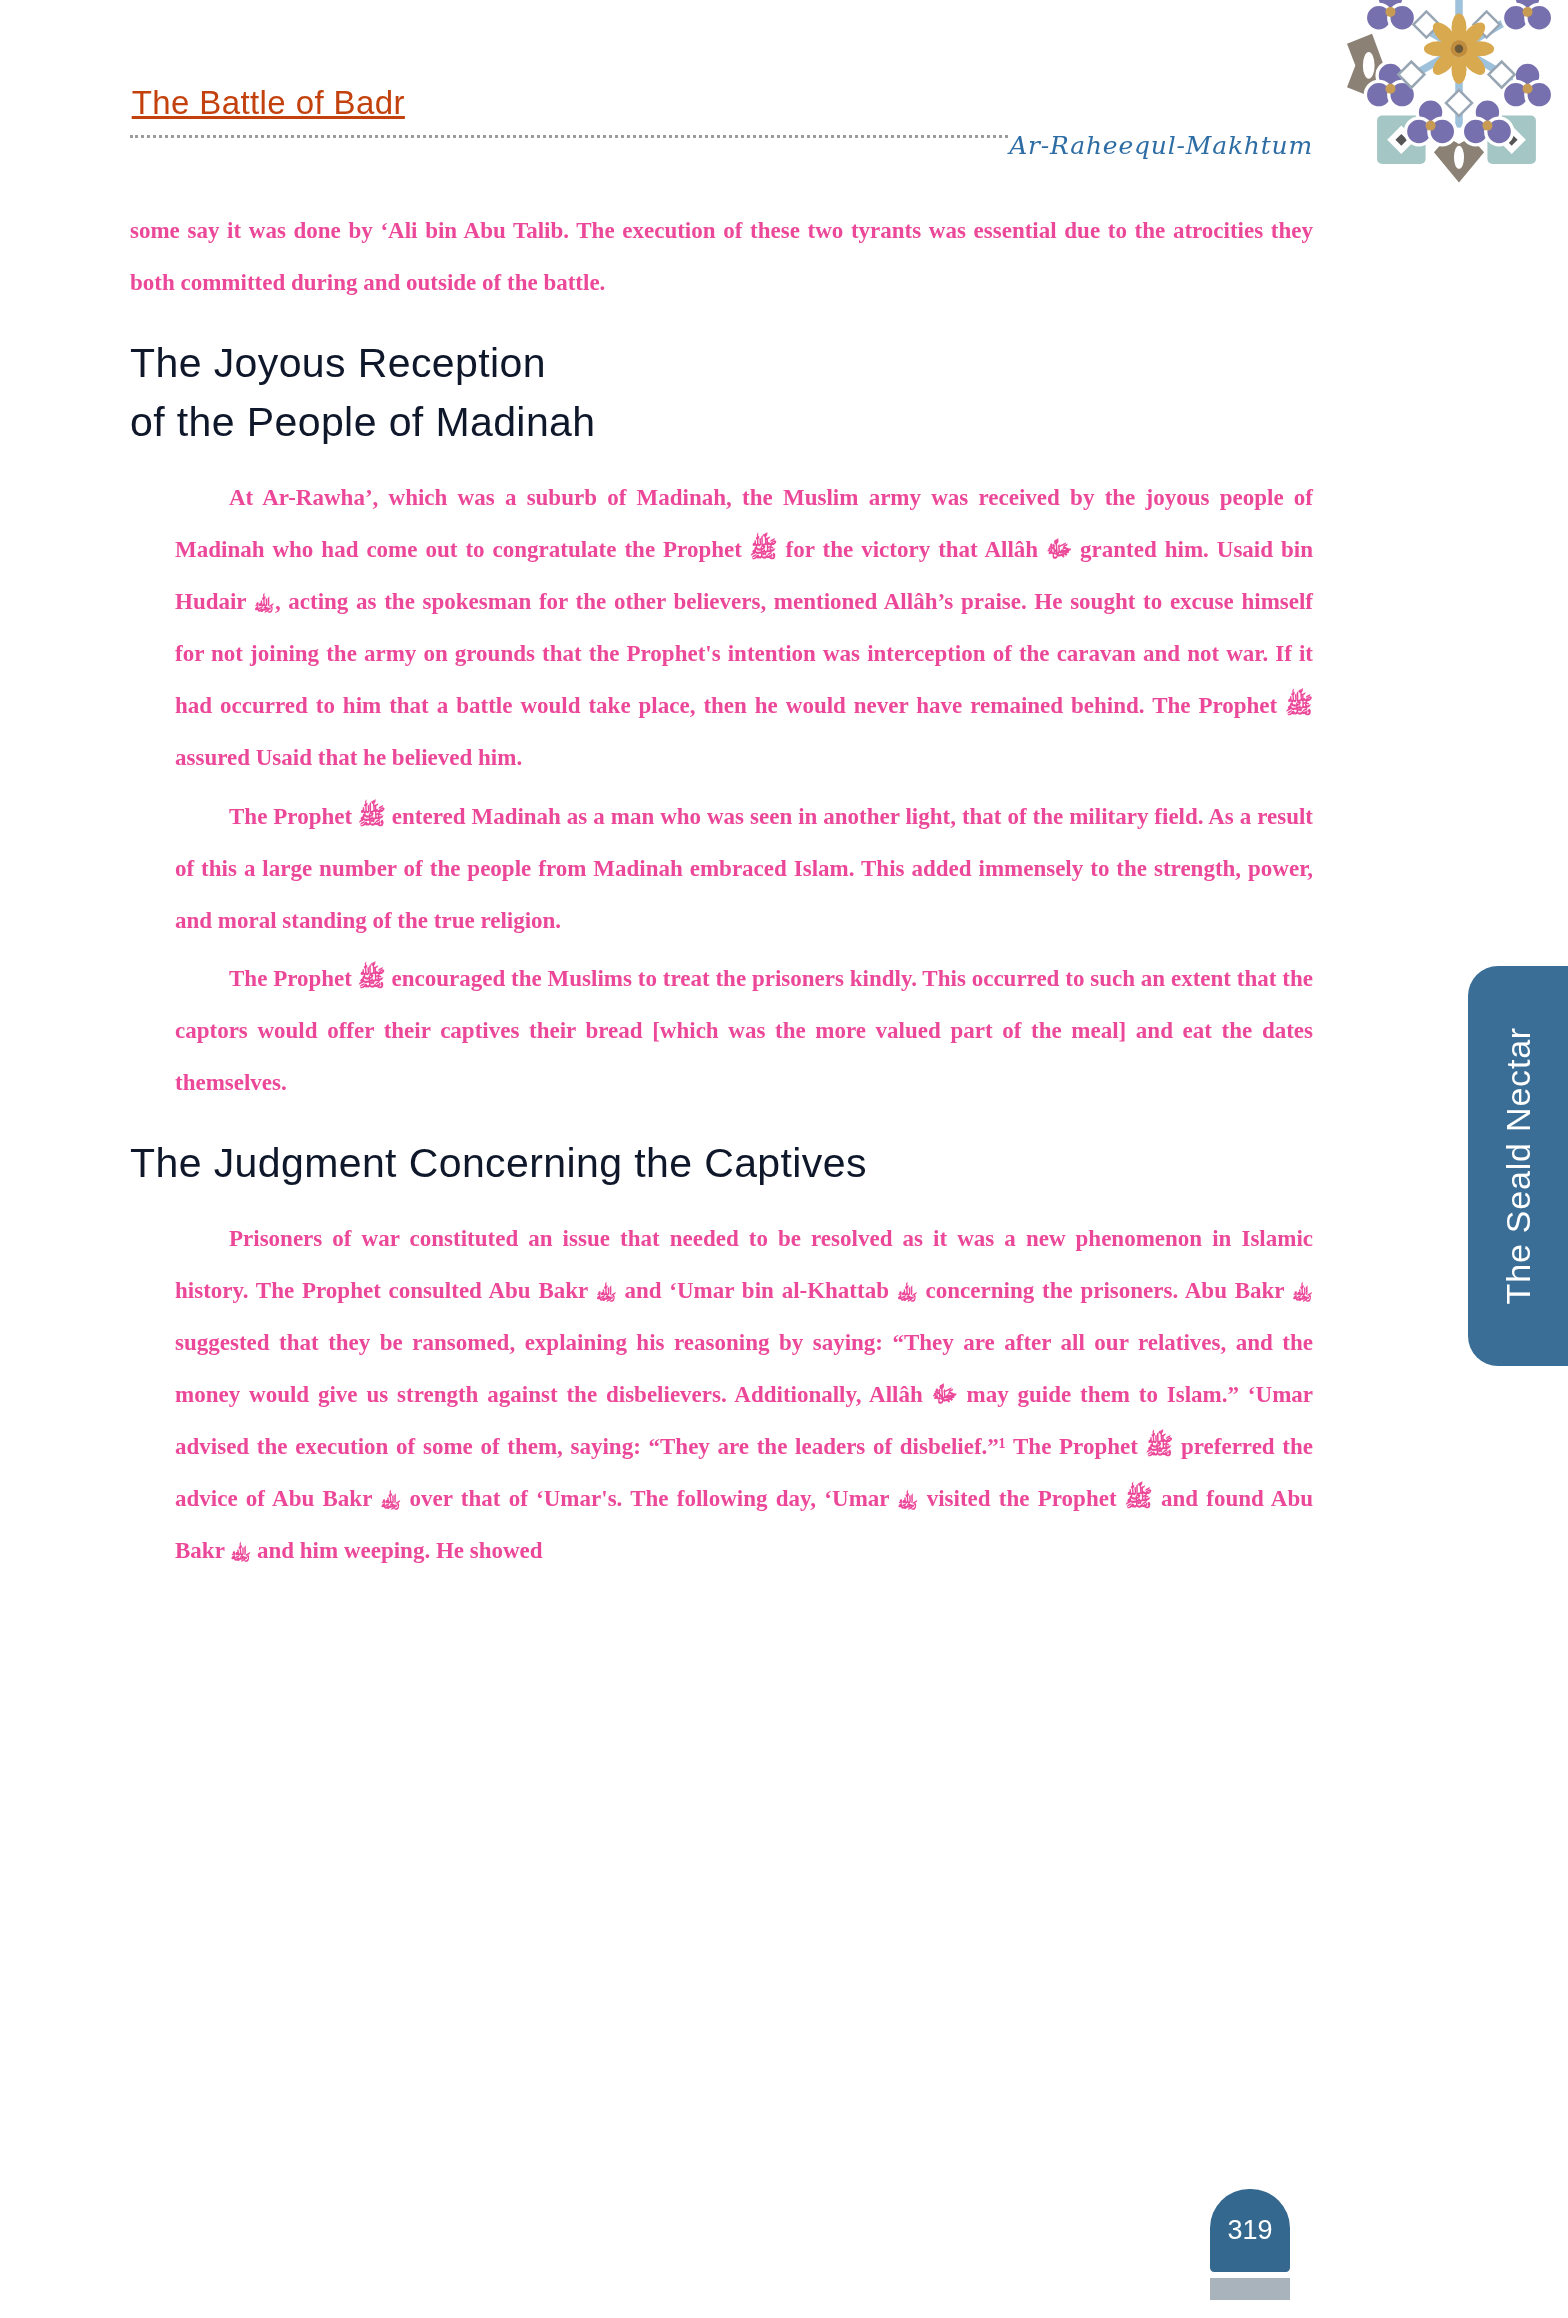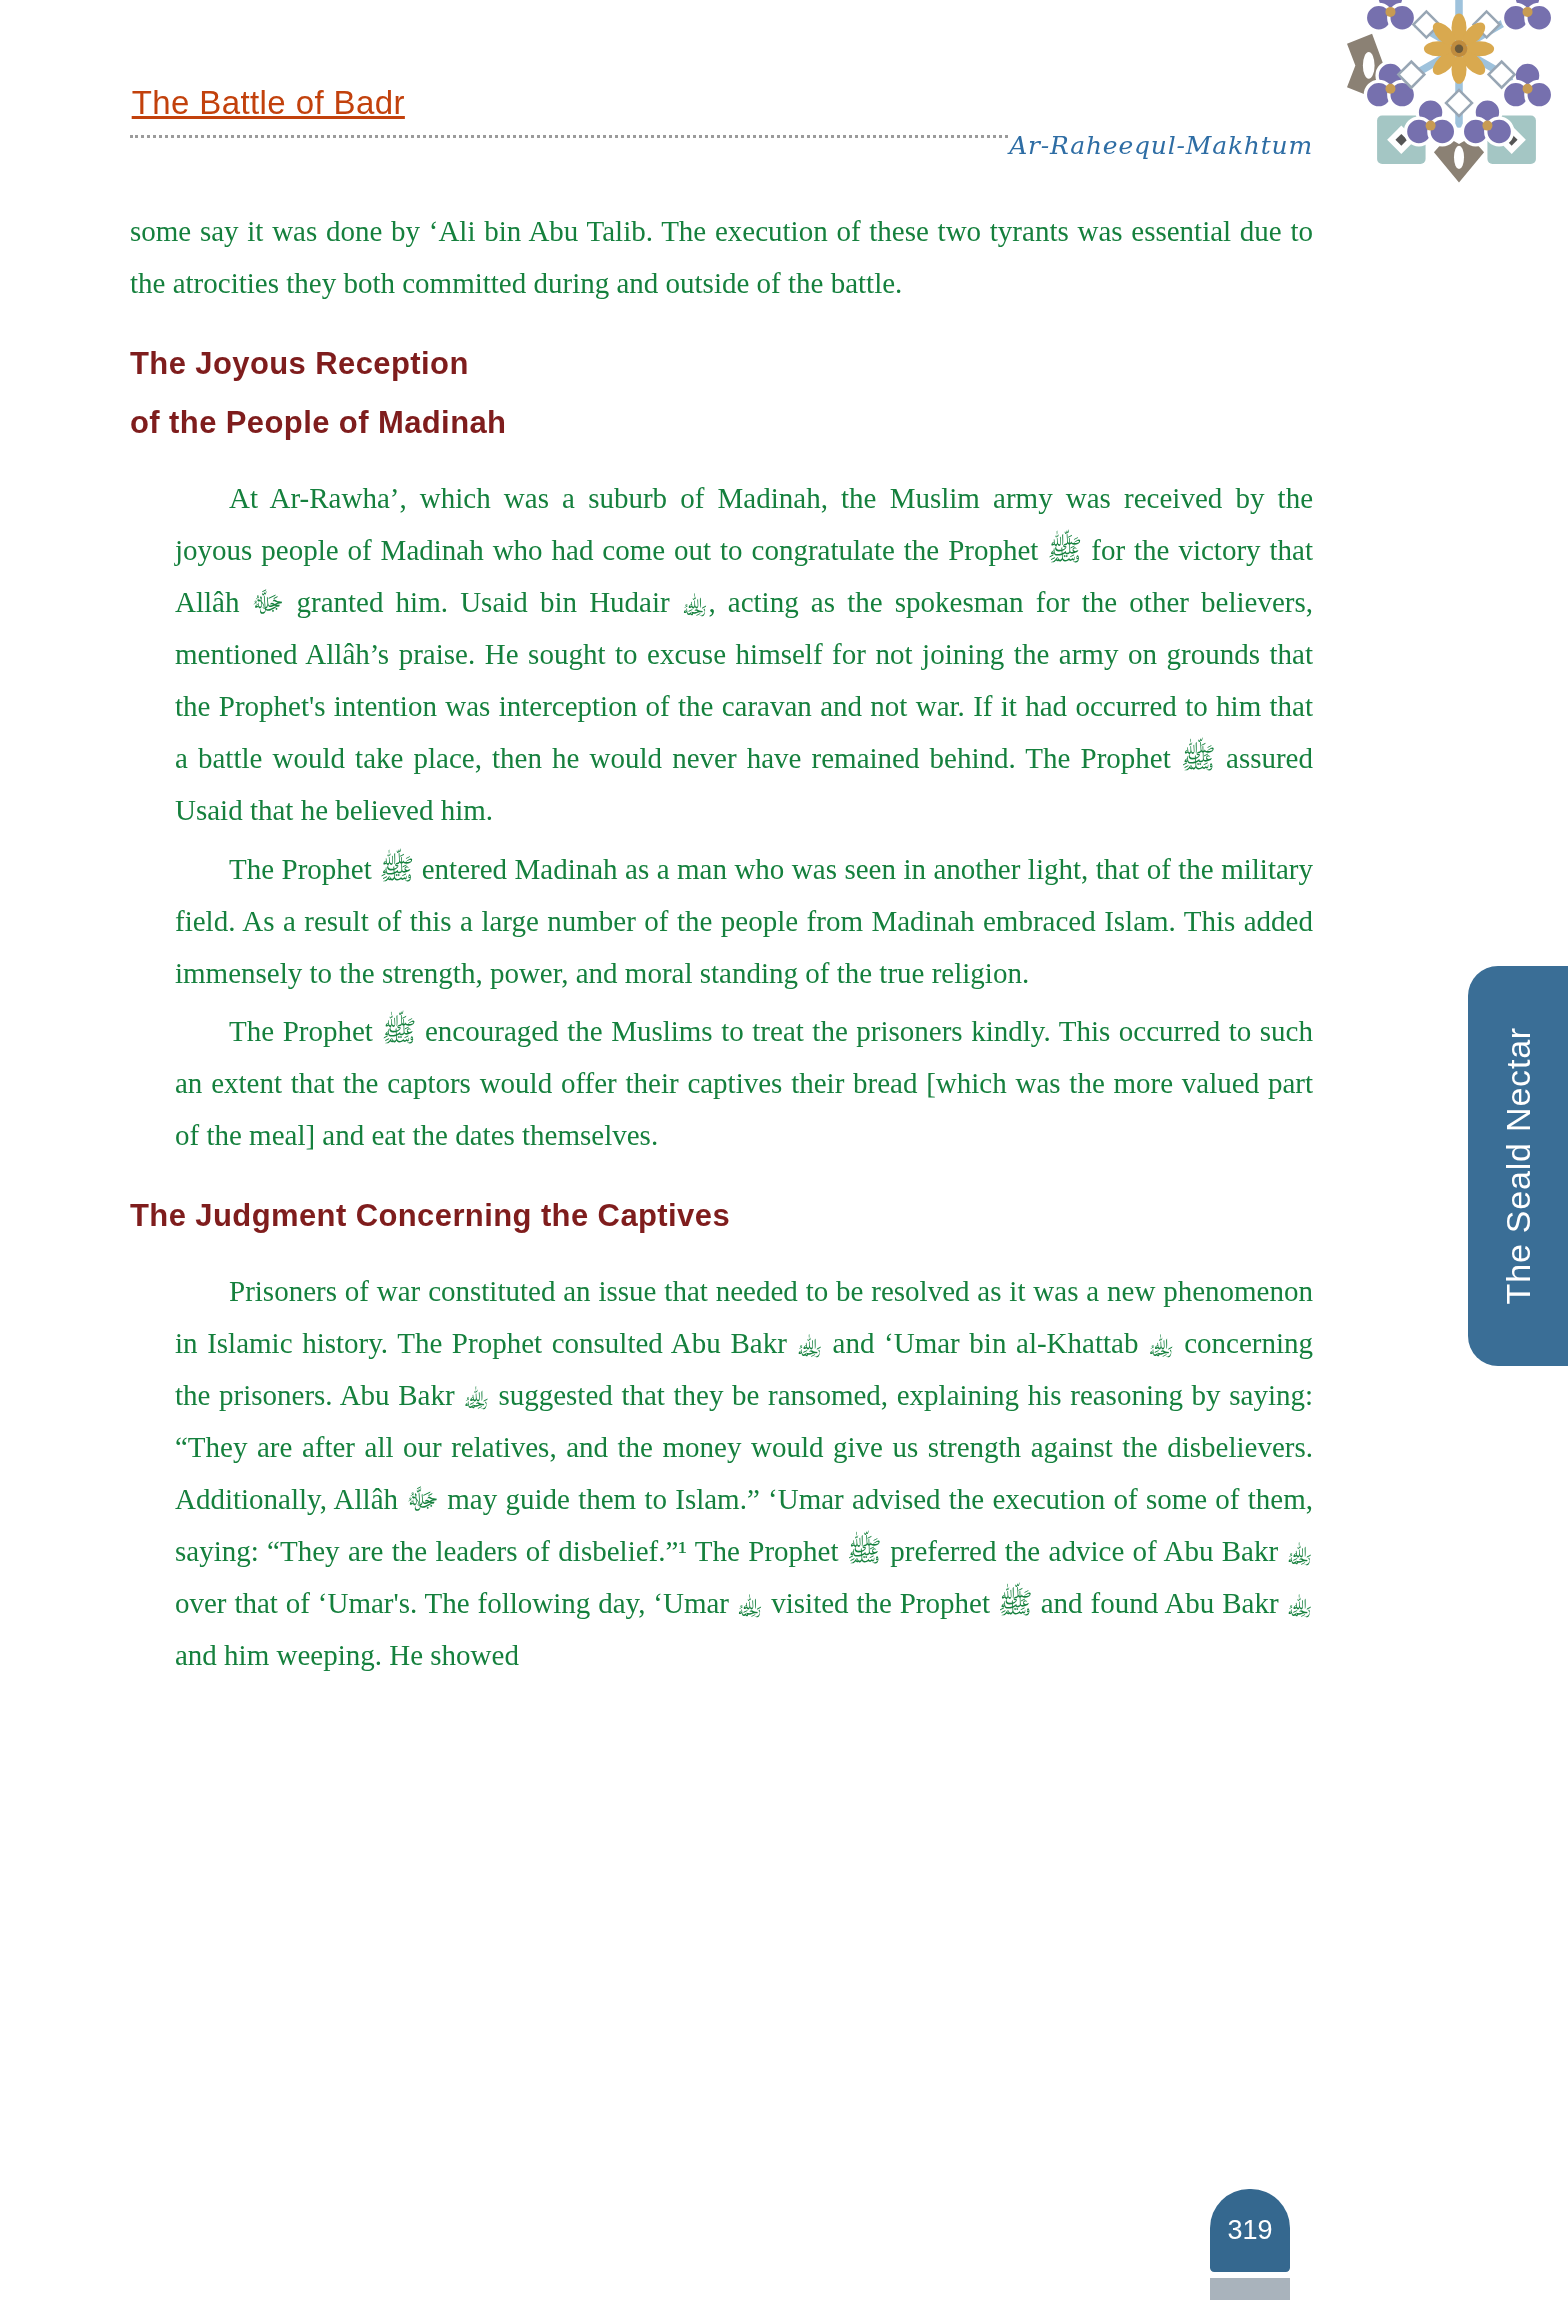--- a/index.html
+++ b/index.html
@@ -59,33 +59,34 @@
   }
 
   
   .main-column {
     position: absolute;
     top: 205px;
     left: 130px;
     width: 1183px;
   }
   p.body-par {
-    font-size: 29px;
+    font-size: 23px;
     line-height: 52px;
-    color: #15803d;
+    color: #ec4899;
     text-align: justify;
     margin: 0 0 6.7px 0;
+    font-weight: bold;
   }
   p.indent { text-indent: 54px; margin-left: 45px; }
   .section-heading {
     font-family: "Liberation Sans", sans-serif;
-    font-weight: bold;
-    font-size: 31px;
+    font-weight: normal;
+    font-size: 41px;
     line-height: 59px;
-    color: #7f1d1d;
+    color: #0f172a;
     margin: 25px 0 20px 0;
     letter-spacing: 0.4px;
   }
   .section-heading span { display: block; }
 
   
   .side-tab {
     position: absolute;
     top: 966px;
     right: 0;

